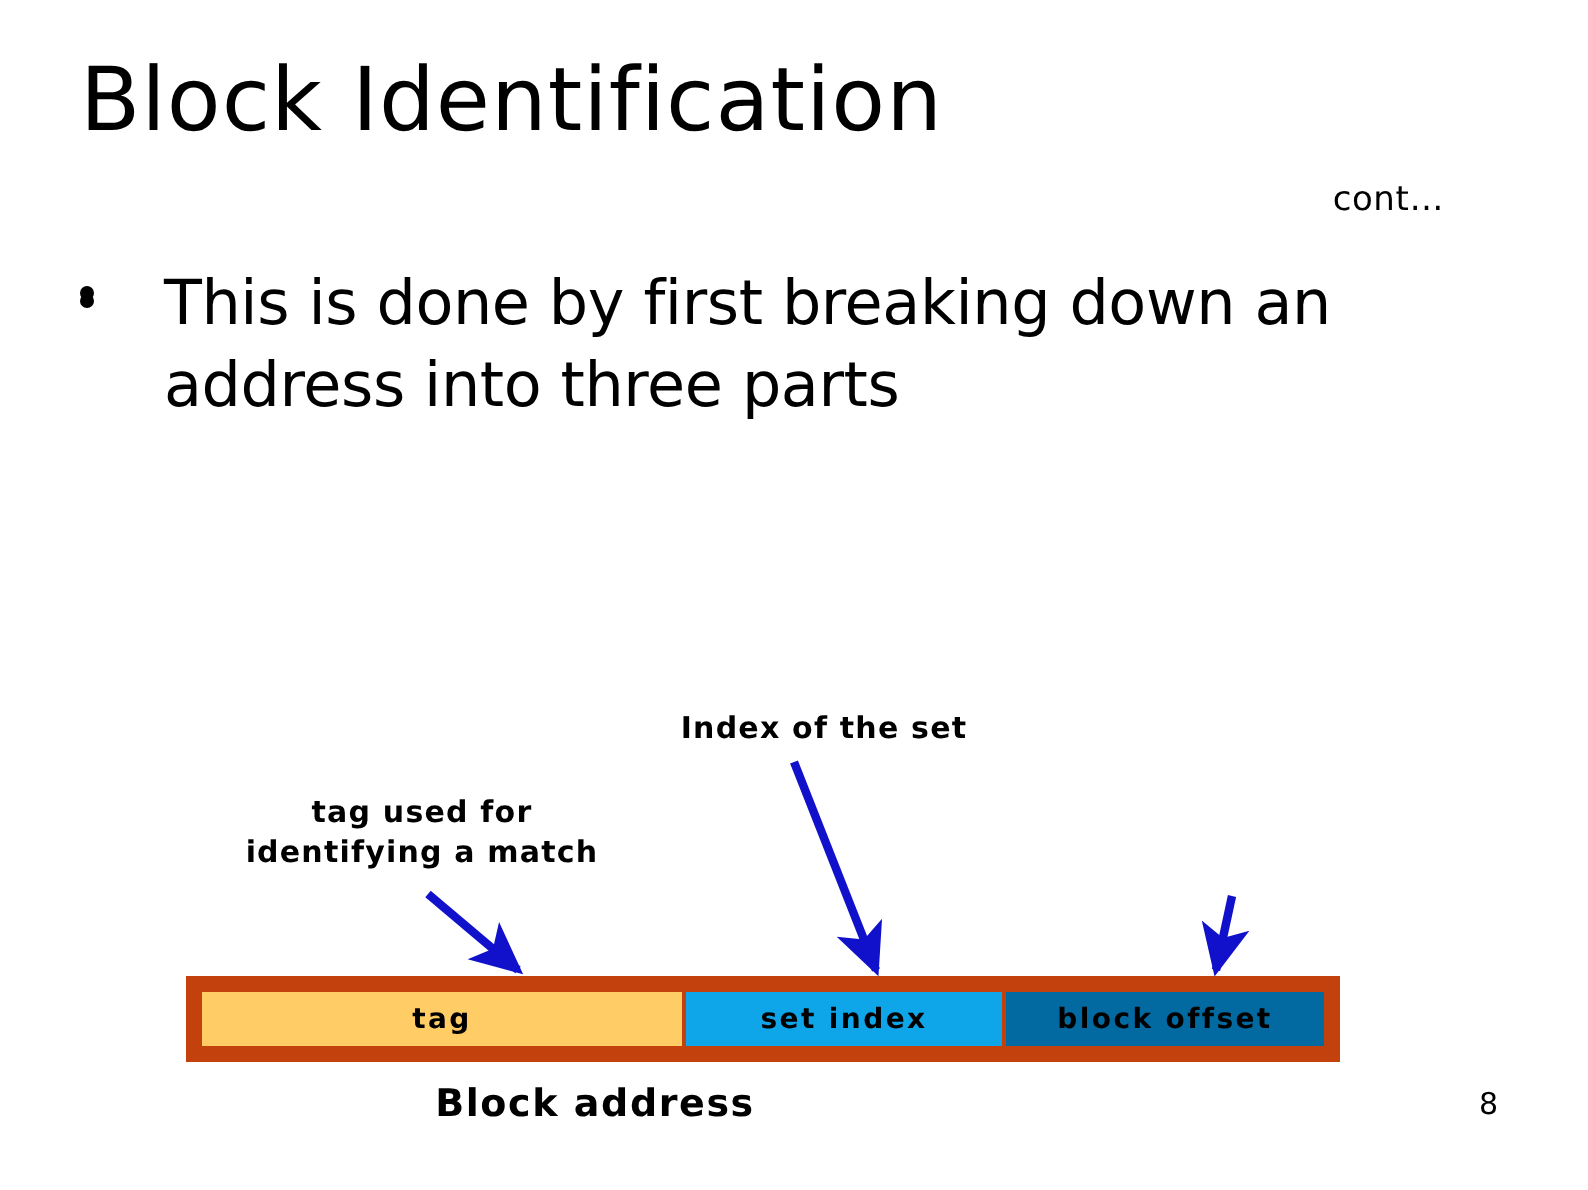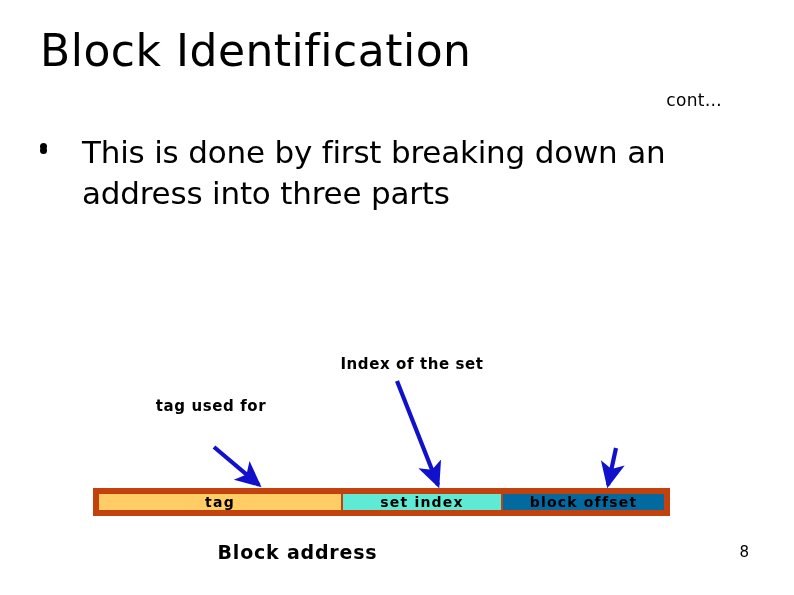--- a/index.html
+++ b/index.html
@@ -133,30 +133,30 @@
     position: absolute;
     left: 93px;
     top: 488px;
     width: 577px;
     height: 28px;
     display: flex;
     box-sizing: border-box;
   }
   .seg {
     box-sizing: border-box;
-    border: 6px solid #c2410c;
+    border: 8px solid #c2410c;
     display: flex;
     align-items: center;
     justify-content: center;
     font-family: "DejaVu Sans", sans-serif;
     font-size: 14px;
     font-weight: 700;
     letter-spacing: 1.2px;
     color: #000000;
-    height: 28px;
+    height: 43px;
   }
   #seg-tag {
     width: 249px;
     border-right-width: 1px;
   }
   #seg-set-index {
     width: 160px;
     border-left-width: 1px;
     border-right-width: 1px;
   }
@@ -209,40 +209,41 @@
     </div>
 
   </div>
 
   <div class="diagram">
 
     <div class="lbl" id="label-index">Index of the set</div>
 
     <div class="lbl" id="label-tag">
       <span>tag used for</span><br>
+      <span>identifying a match</span>
     </div>
 
 
     <svg id="arrow-layer" viewBox="0 0 794 595">
       <defs>
         <marker id="ahead" markerWidth="7" markerHeight="7" refX="5.4" refY="3.1" orient="auto" markerUnits="strokeWidth">
           <path d="M0,0.2 L6.2,3.1 L0,6.0 L1.5,3.1 z" fill="#1111CC"></path>
         </marker>
       </defs>
 
       <line x1="214" y1="447" x2="259" y2="485" stroke="#1111CC" stroke-width="4.2" marker-end="url(#ahead)"></line>
 
       <line x1="397" y1="381" x2="438" y2="485" stroke="#1111CC" stroke-width="4.2" marker-end="url(#ahead)"></line>
 
       <line x1="616" y1="448" x2="608" y2="485" stroke="#1111CC" stroke-width="4.2" marker-end="url(#ahead)"></line>
     </svg>
 
     <div id="address-bar">
       <div class="seg" id="seg-tag" style="background-color: rgb(255, 204, 102);">tag</div>
-      <div class="seg" id="seg-set-index" style="background-color: #5eead4;">set index</div>
+      <div class="seg" id="seg-set-index" style="background-color: #0ea5e9;">set index</div>
       <div class="seg" id="seg-block-offset" style="background-color: #0369a1;">block offset</div>
     </div>
 
     <div id="block-address-label">Block address</div>
 
   </div>
 
   <div id="page-number">8</div>
 
 </div>

